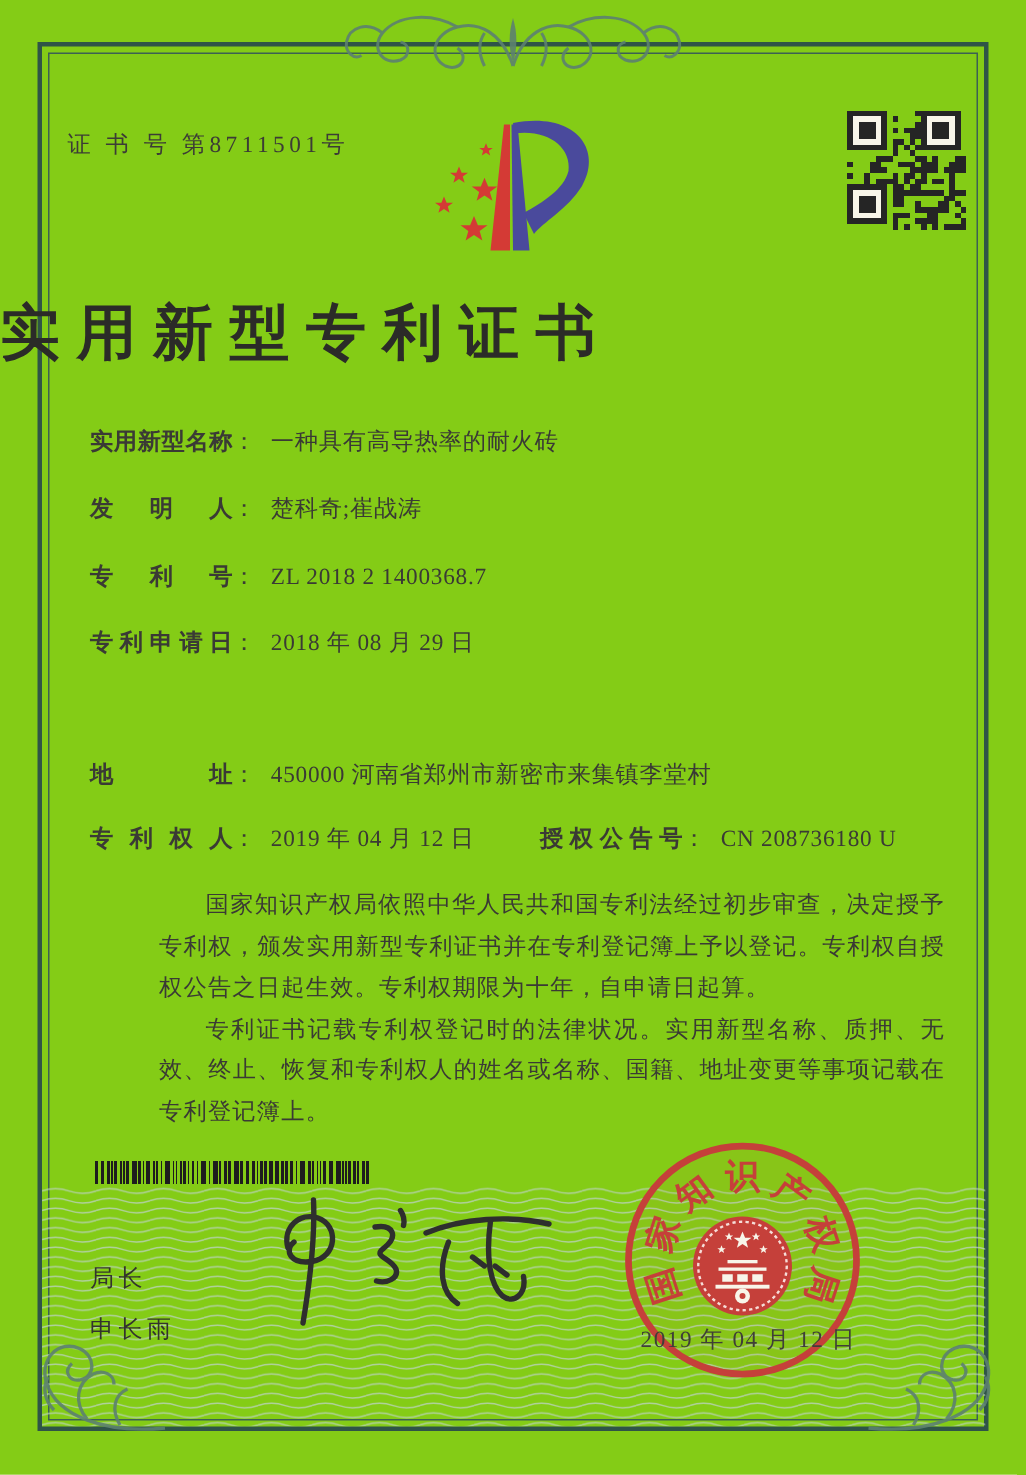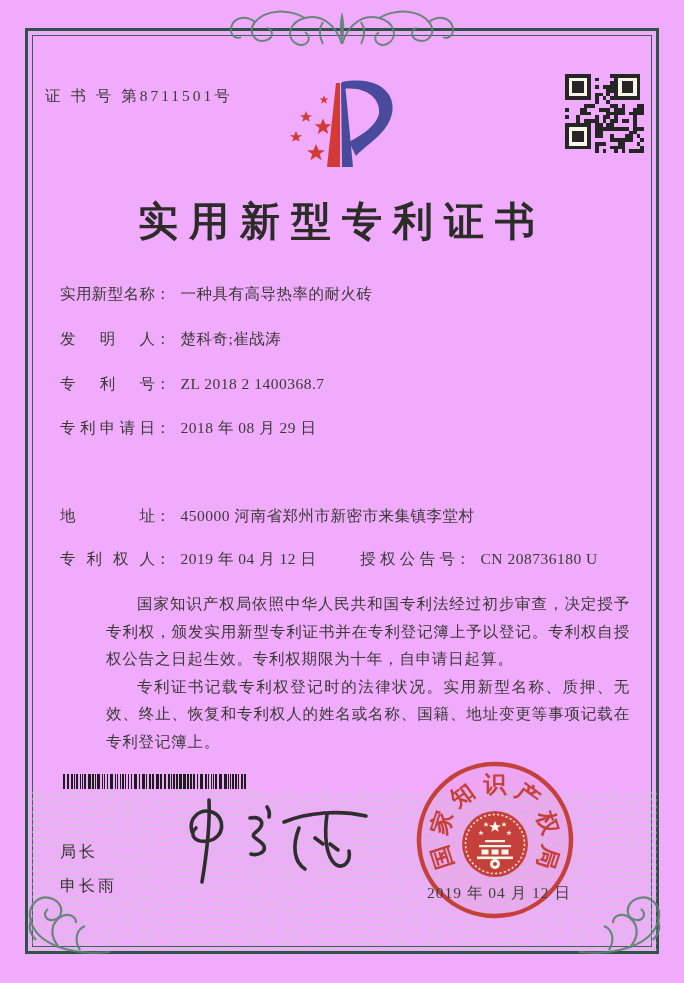--- a/index.html
+++ b/index.html
@@ -1,42 +1,42 @@
 <!DOCTYPE html>
 <html><head>
 <meta charset="utf-8">
 <style>
   * { margin:0; padding:0; box-sizing:border-box; }
   html,body { width:684px; height:983px; }
   body { font-family:"Liberation Serif","DejaVu Serif",serif; background:#efece0; }
-  #page { position:relative; width:684px; height:983px; background:#f0abfc; overflow:hidden; color:#3a3a35; }
+  #page { position:relative; width:684px; height:983px; background:#84cc16; overflow:hidden; color:#3a3a35; }
 
   
   .frame-outer { position:absolute; left:25px; top:28px; right:25px; bottom:29px; border:3px solid #2f5447; }
   .frame-inner { position:absolute; left:32px; top:35px; right:32px; bottom:36px; border:1px solid #3c6153; }
 
   
   .waves { position:absolute; left:28px; top:791px; z-index:1; }
 
   
   .orn { position:absolute; z-index:6; }
   .orn-top { left:227px; top:4px; }
   .orn-bl { left:22px; top:888px; }
   .orn-br { left:577px; top:888px; transform:scaleX(-1); }
 
   .cert-no { position:absolute; left:45px; top:86px; font-size:15.5px; letter-spacing:3px; color:#3c3c36; z-index:3; }
 
   .logo { position:absolute; left:272px; top:74px; z-index:3; }
   .qr { position:absolute; left:561px; top:70px; z-index:3; }
 
-  .title { position:absolute; left:0; top:194px; width:100%; text-align:center;
+  .title { position:absolute; left:0; top:194px; width:100%; text-align:left;
            font-size:40px; font-weight:600; letter-spacing:11px; color:#2b2b28; z-index:3; }
 
   .field-row { position:absolute; left:60px; font-size:15.5px; color:#3a3a35; z-index:3; white-space:nowrap; }
-  .flabel { display:inline-block; width:95px; text-align:justify; text-align-last:justify; }
+  .flabel { display:inline-block; width:95px; text-align:justify; text-align-last:justify;font-weight:bold; }
   .fcolon { display:inline-block; }
   .fvalue { margin-left:10px; letter-spacing:0.5px; }
   .grant-right { position:absolute; left:300px; top:0; }
 
   .paras { position:absolute; left:58px; top:590px; width:572px; font-size:15.5px;
            line-height:1.78; text-align:justify; letter-spacing:0.8px; color:#3a3a35; z-index:3; }
   .paras p { text-indent:2em;margin-left:48px; }
 
   .barcode { position:absolute; left:63px; top:774px; z-index:3; }
 

